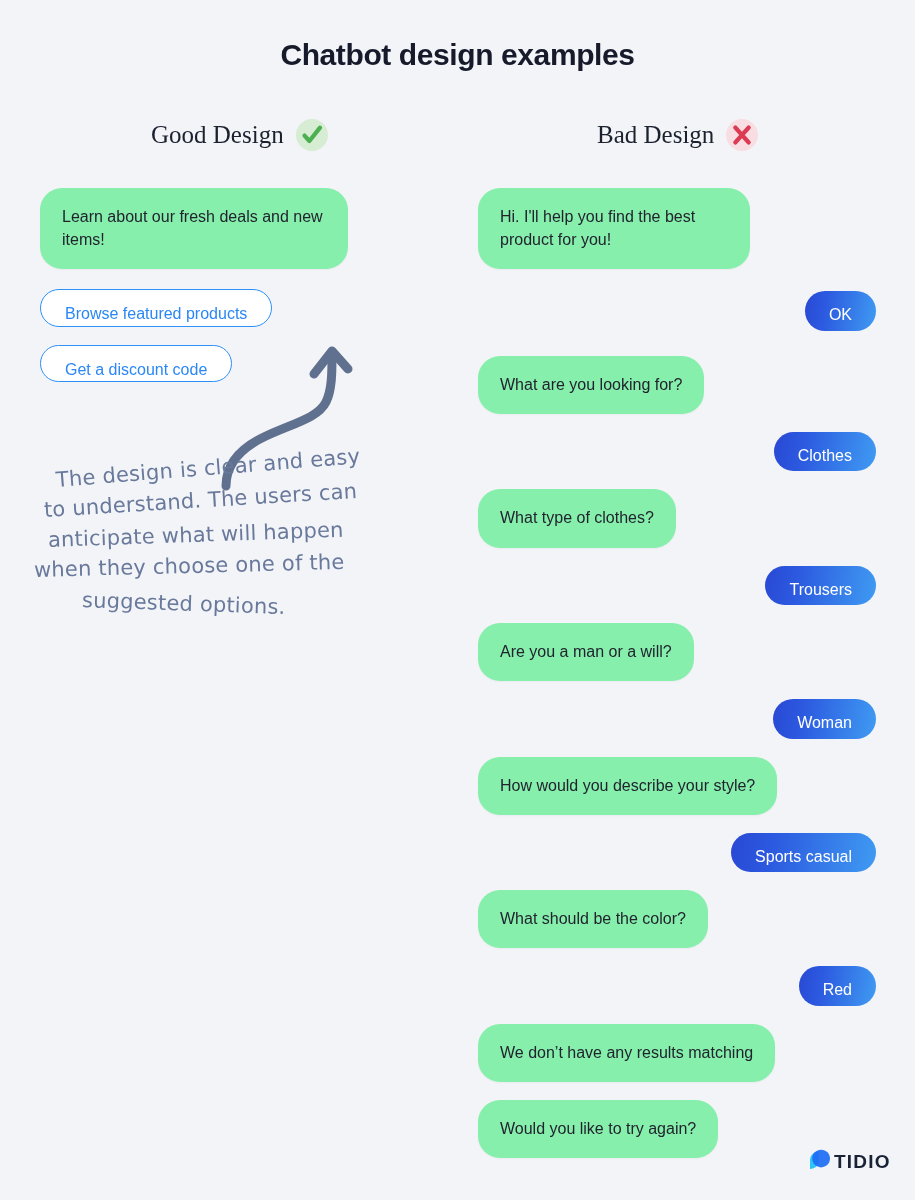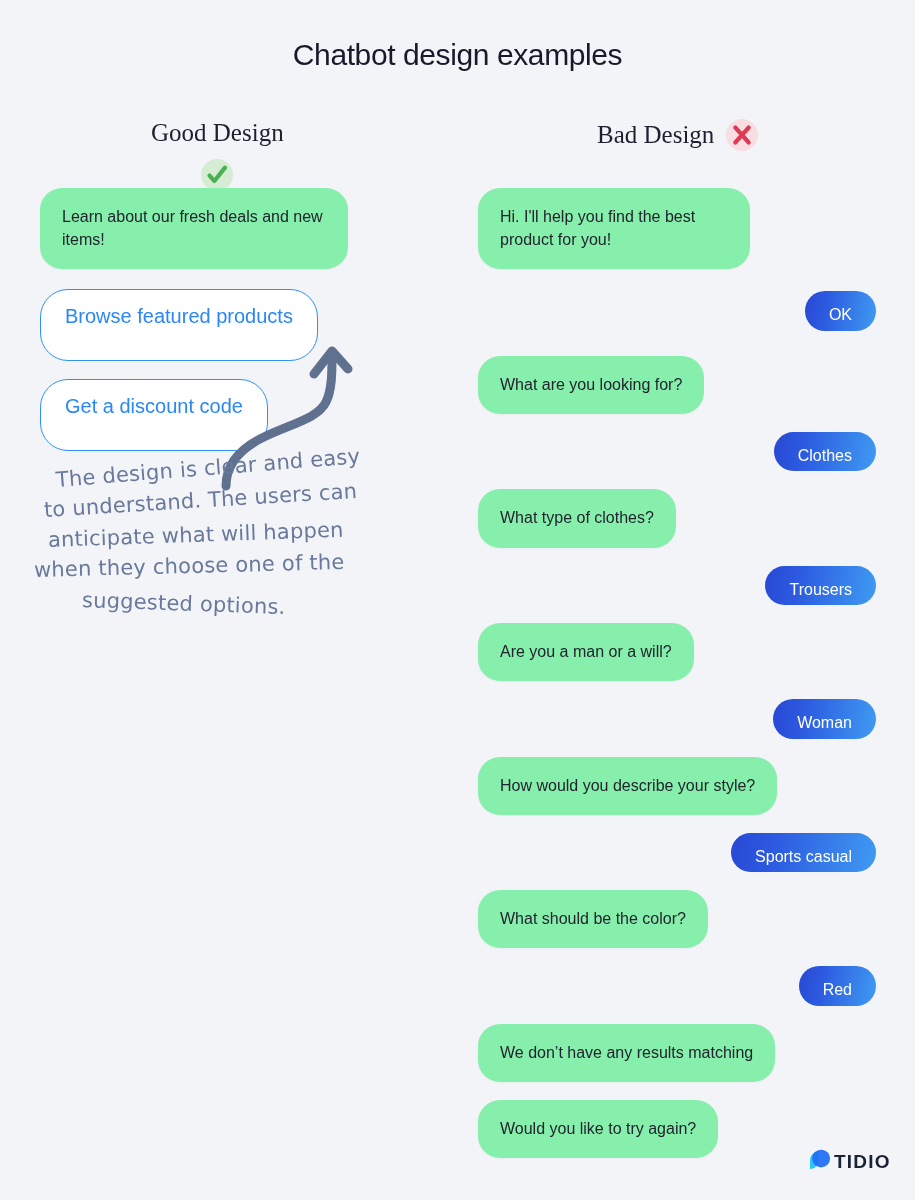--- a/index.html
+++ b/index.html
@@ -20,38 +20,38 @@
   }
 
   
   .page-title {
     position: absolute;
     left: 0;
     top: 38px;
     width: 915px;
     text-align: center;
     font-size: 30px;
-    font-weight: 400;
+    font-weight: 700;
     letter-spacing: -0.4px;
     color: #161a2b;
   }
 
   
   .col-heading {
     position: absolute;
     display: flex;
     align-items: center;
     gap: 12px;
     font-family: "Liberation Serif", serif;
     font-size: 25px;
     font-weight: 400;
     color: #1c2130;
     white-space: nowrap;
   }
-  .col-heading.good { left: 151px; top: 119px; flex-direction: column; }
+  .col-heading.good { left: 151px; top: 119px; }
   .col-heading.bad  { left: 597px; top: 119px; }
 
   .emoji-badge {
     position: relative;
     width: 32px;
     height: 32px;
     flex: 0 0 32px;
     border-radius: 50%;
   }
   .emoji-badge.check { background: #d6ecd3; }
@@ -87,22 +87,22 @@
     line-height: 1.4;
     color: #ffffff;
     white-space: nowrap;
   }
 
   .option-pill {
     display: inline-block;
     background: #ffffff;
     border: 1.6px solid #2e90f8;
     border-radius: 28px;
-    padding: 14px 24px 32px 24px;
-    font-size: 20px;
+    padding: 14px 24px 2px 24px;
+    font-size: 16px;
     line-height: 1.2;
     color: #2a87f5;
     white-space: nowrap;
   }
 
   .gap-18 { height: 18px; }
   .gap-20 { height: 20px; }
   .gap-22 { height: 22px; }
   .gap-25 { height: 25px; }
 

